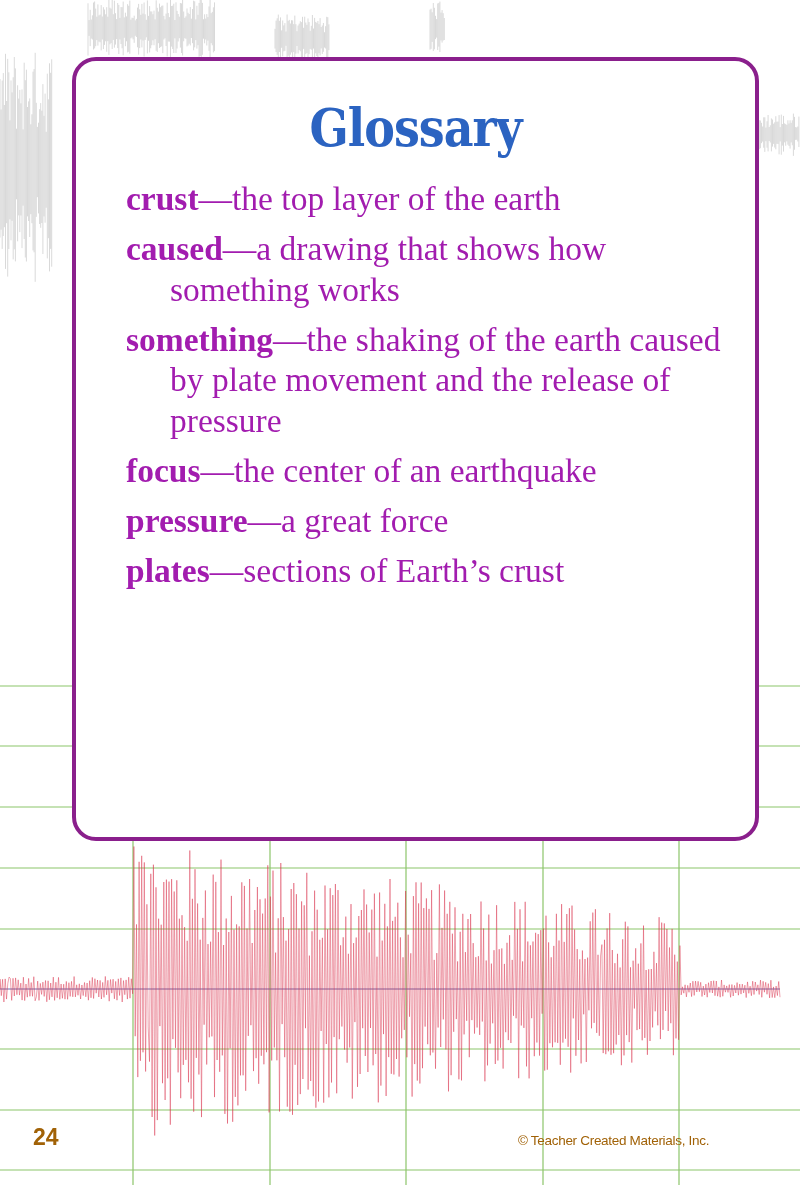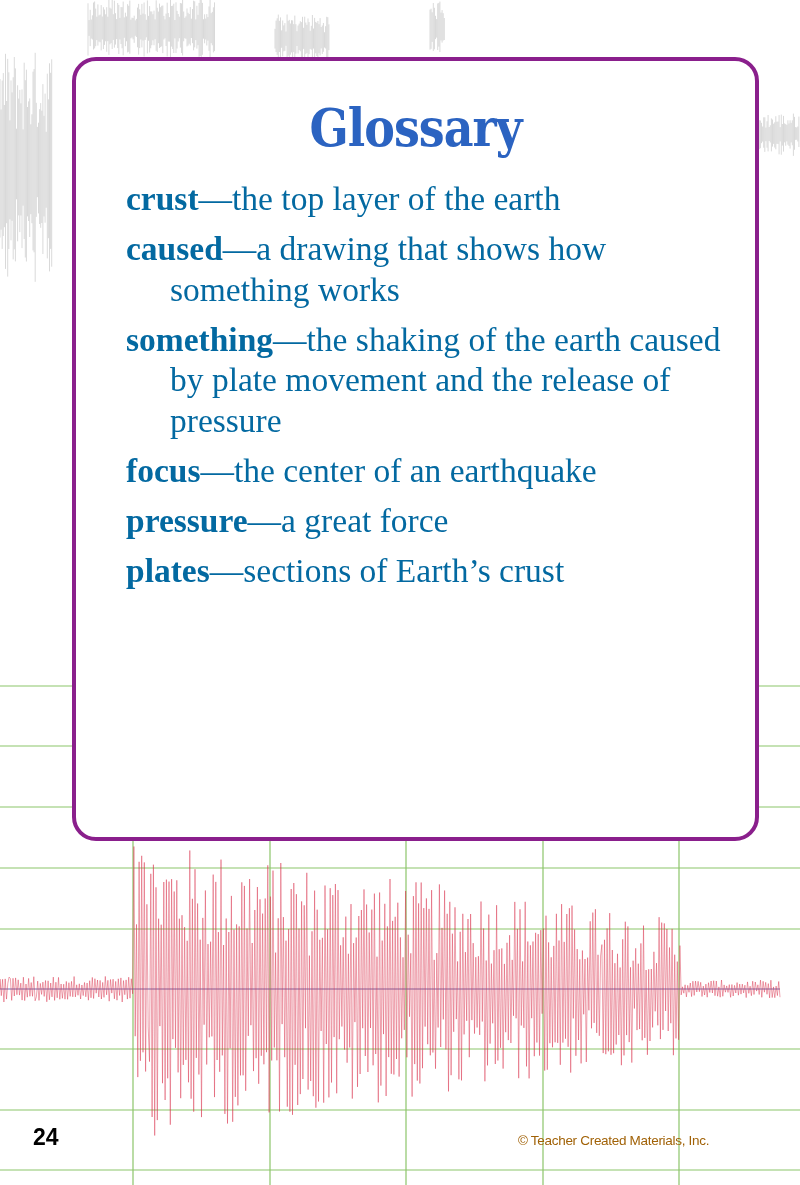--- a/index.html
+++ b/index.html
@@ -18,28 +18,28 @@
   }
   .title {
     position: absolute; left: 0; right: 0; top: 40px; text-align: center;
     font-family: "DejaVu Serif", serif; font-weight: bold;
     font-size: 46px; color: #2b63c1; letter-spacing: -1px;
     transform: scaleY(1.12);
   }
   .entries { position: absolute; left: 50px; top: 118px; width: 610px; }
   .entry {
     font-family: "Liberation Serif", "DejaVu Serif", serif;
-    font-size: 33.5px; line-height: 40.5px; color: #0369a1;
+    font-size: 33.5px; line-height: 40.5px; color: #a21caf;
     padding-left: 44px; text-indent: -44px; margin-bottom: 9.5px;
   }
   .term { font-weight: bold; }
   .page-number {
     position: absolute; left: 33px; top: 1124px;
     font-family: "Liberation Sans", "DejaVu Sans", sans-serif;
-    font-weight: bold; font-size: 23px; color: #000000;
+    font-weight: bold; font-size: 23px; color: #a16207;
   }
   .copyright {
     position: absolute; left: 518px; top: 1133px;
     font-family: "Liberation Sans", "DejaVu Sans", sans-serif;
     font-size: 13.5px; color: #a16207; letter-spacing: -0.3px;
   }
 </style>
 </head>
 <body>
 

